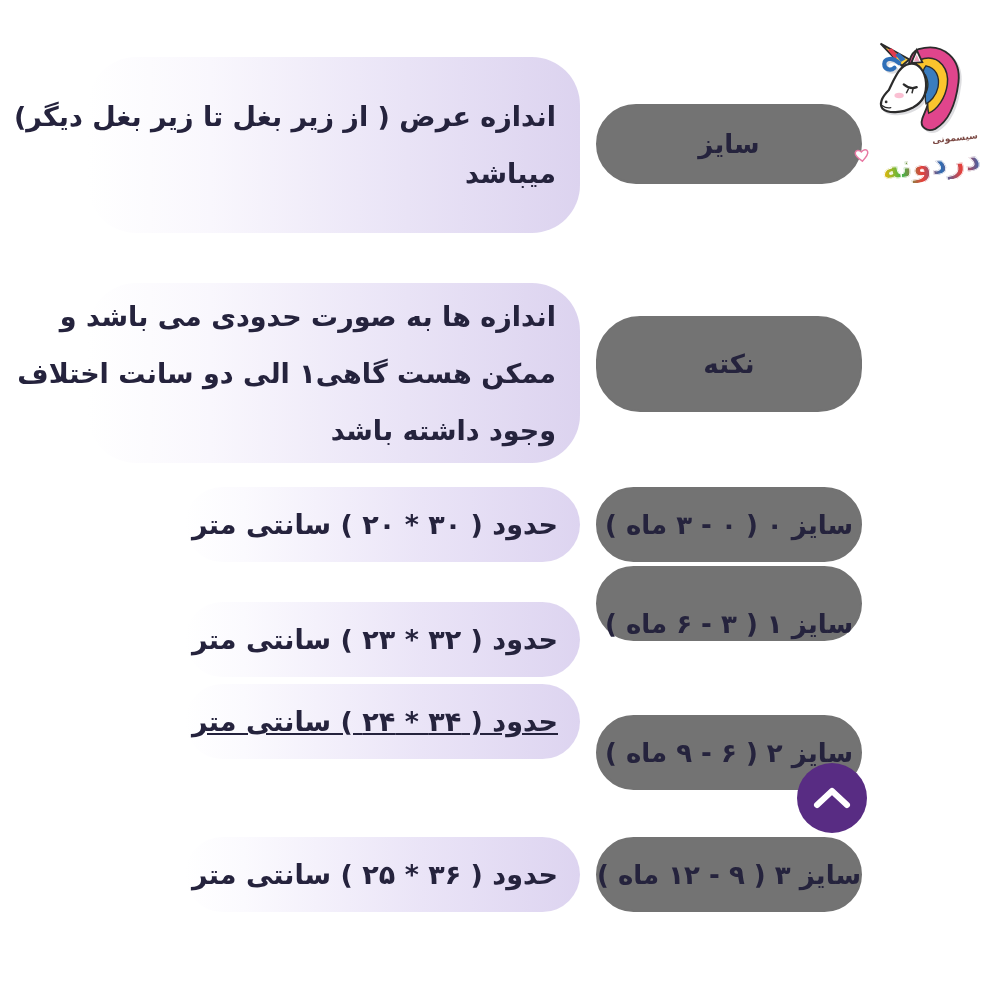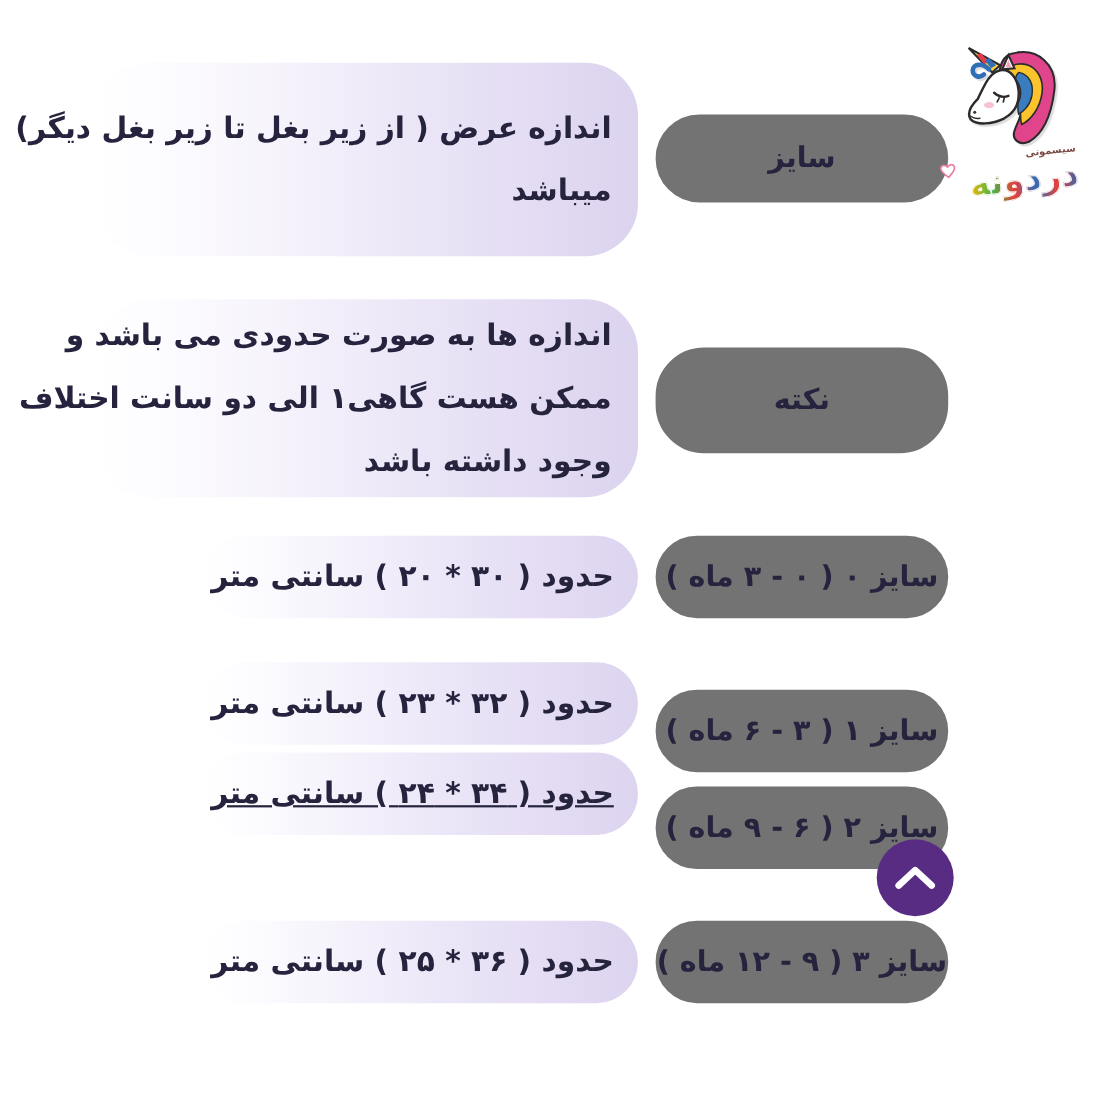--- a/index.html
+++ b/index.html
@@ -100,21 +100,21 @@
   </div>
 
   <div class="grad-box" style="left:88px;top:57px;width:492px;height:176px;">
     <div class="line">اندازه عرض ( از زیر بغل تا زیر بغل دیگر)</div>
     <div class="line">میباشد</div>
   </div>
   <div class="pill" style="left:596px;top:104px;width:266px;height:80px;">
     <span class="pill-text">سایز</span>
   </div>
 
-  <div class="grad-box" style="left:88px;top:272px;width:492px;height:180px;justify-content:center;">
+  <div class="grad-box" style="left:88px;top:283px;width:492px;height:180px;justify-content:center;">
     <div class="line">اندازه ها به صورت حدودی می باشد و</div>
     <div class="line">ممکن هست گاهی۱ الی دو سانت اختلاف</div>
     <div class="line">وجود داشته باشد</div>
   </div>
   <div class="pill" style="left:596px;top:316px;width:266px;height:96px;">
     <span class="pill-text">نکته</span>
   </div>
 
   <div>
     <div class="dim-box" style="top:487px;">
@@ -122,21 +122,21 @@
     </div>
     <div class="pill row-pill" style="top:487px;">
       <span class="pill-text">سایز ۰ ( ۰ - ۳ ماه )</span>
     </div>
   </div>
 
   <div>
     <div class="dim-box" style="top:602px;">
       <span class="dim-text">حدود ( ۳۲ * ۲۳ ) سانتی متر</span>
     </div>
-    <div class="pill row-pill" style="top:627px;">
+    <div class="pill row-pill" style="top:566px;align-items:flex-end;">
       <span class="pill-text">سایز ۱ ( ۳ - ۶ ماه )</span>
     </div>
   </div>
 
   <div>
     <div class="dim-box" style="top:684px;text-decoration:underline;">
       <span class="dim-text">حدود ( ۳۴ * ۲۴ ) سانتی متر</span>
     </div>
     <div class="pill row-pill" style="top:715px;">
       <span class="pill-text">سایز ۲ ( ۶ - ۹ ماه )</span>

